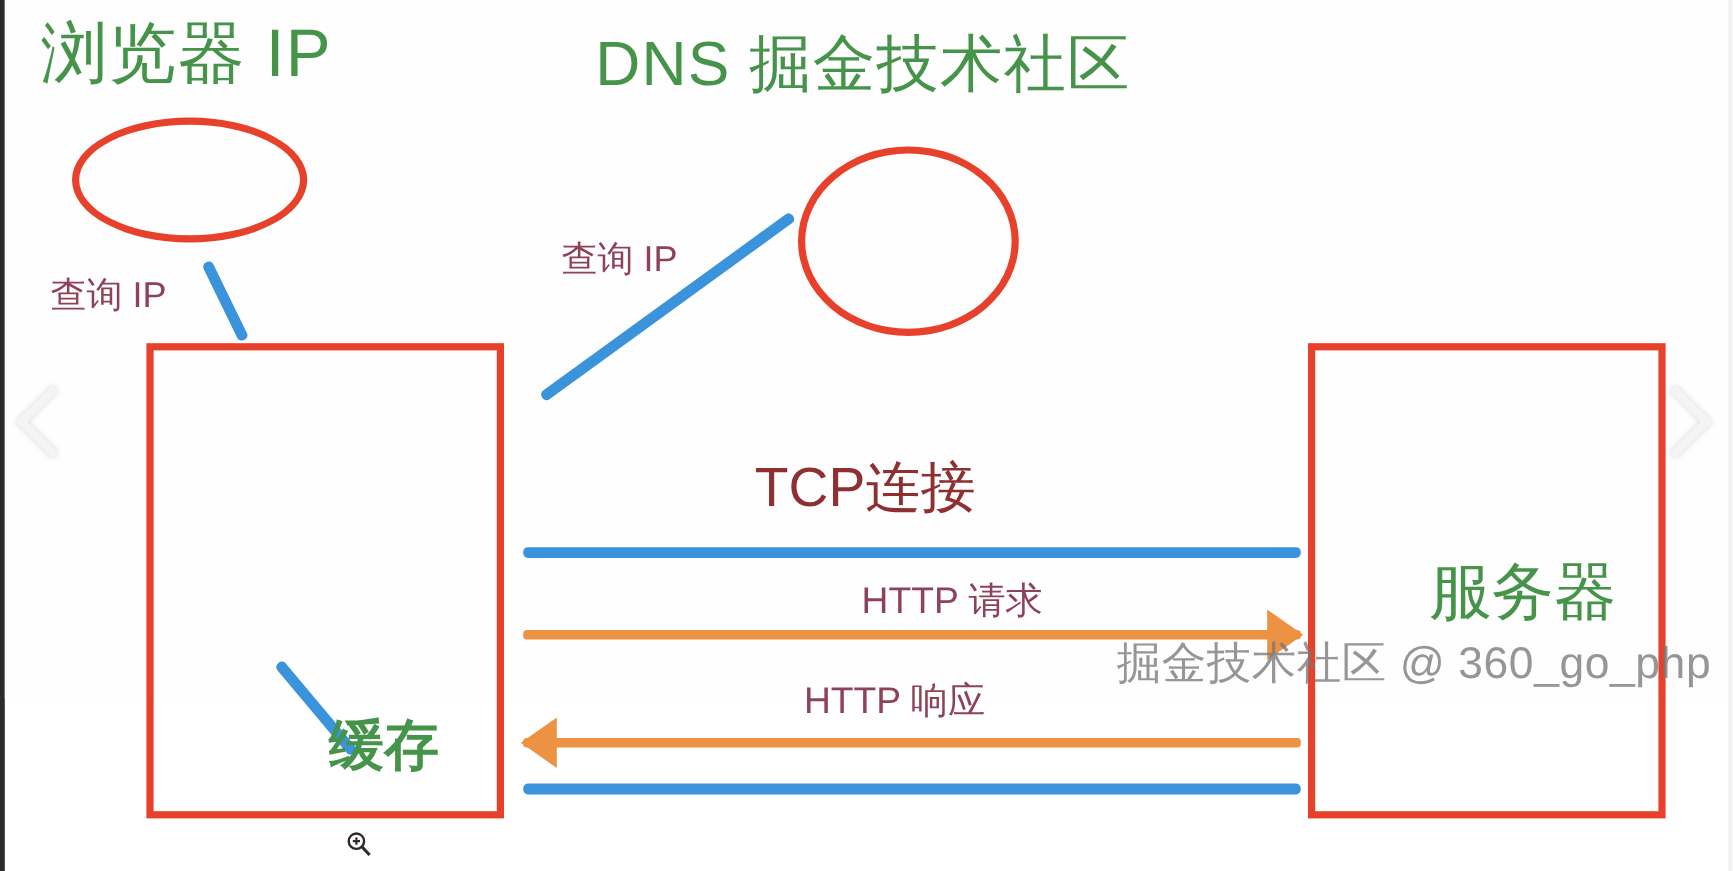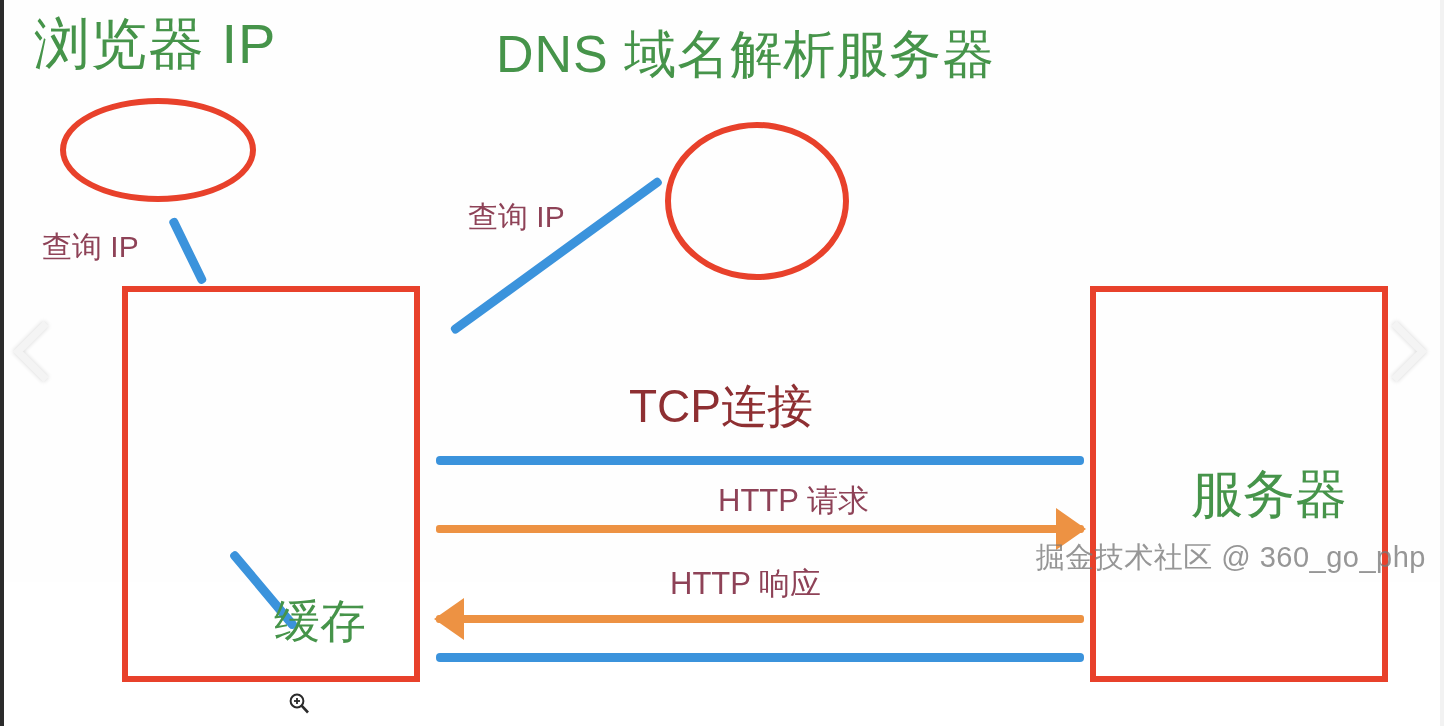--- a/index.html
+++ b/index.html
@@ -68,21 +68,21 @@
   #dns-title        { left: 492px; top: 28px;  font-size: 52px; }
 
   #query-ip-left    { left: 38px;  top: 232px; font-size: 30px; }
   #query-ip-dns     { left: 464px; top: 202px; font-size: 30px; }
 
   #tcp-label        { left: 625px; top: 383px; font-size: 46px; }
   #http-req-label   { left: 666px; top: 485px; font-size: 31px; margin-left: 48px; }
   #http-res-label   { left: 666px; top: 568px; font-size: 31px; }
 
   #browser-label    { left: 162px; top: 462px; font-size: 52px; }
-  #cache-label      { left: 270px; top: 598px; font-size: 46px; }
+  #cache-label      { left: 270px; top: 598px; font-size: 46px; font-weight: bold; }
   #server-label     { left: 1150px;top: 468px; font-size: 52px; margin-left: 37px; }
 
   
   .red-box {
     position: absolute;
     border: 6px solid #e8412b;
     background: transparent;
     box-sizing: border-box;
   }
   #browser-box { left: 118px;  top: 286px; width: 298px; height: 396px; }
@@ -178,21 +178,21 @@
     filter: drop-shadow(0 0 2px rgba(0,0,0,0.16));
   }
   #chevron-left  { left: 18px;   transform: rotate(135deg); }
   #chevron-right { right: 22px;  transform: rotate(-45deg); }
 
   
   #watermark {
     position: absolute;
     right: 14px;
     bottom: 4px;
-    font-size: 29px;
+    font-size: 37px;
     color: rgba(120,120,120,0.78);
     white-space: nowrap;
     letter-spacing: 0.5px;
   }
 
   
   #zoom-cursor {
     position: absolute;
     left: 284px;
     top: 692px;
@@ -205,21 +205,21 @@
 
 <div id="stage">
 
   <div class="edge-rail left"></div>
   <div class="edge-rail right"></div>
 
   <div class="canvas">
 
     <div class="label title-green" id="browser-ip-title">浏览器 IP</div>
 
-    <div class="label title-green" id="dns-title">DNS 域名解析服务器</div>
+    <div class="label title-green" id="dns-title">DNS 掘金技术社区</div>
 
     <div class="red-ellipse" id="browser-ip-ellipse"></div>
 
     <div class="red-ellipse" id="dns-ellipse"></div>
 
     <div class="line" id="conn-browser-ip"></div>
 
     <div class="line" id="conn-dns"></div>
 
     <div class="line" id="conn-cache"></div>

